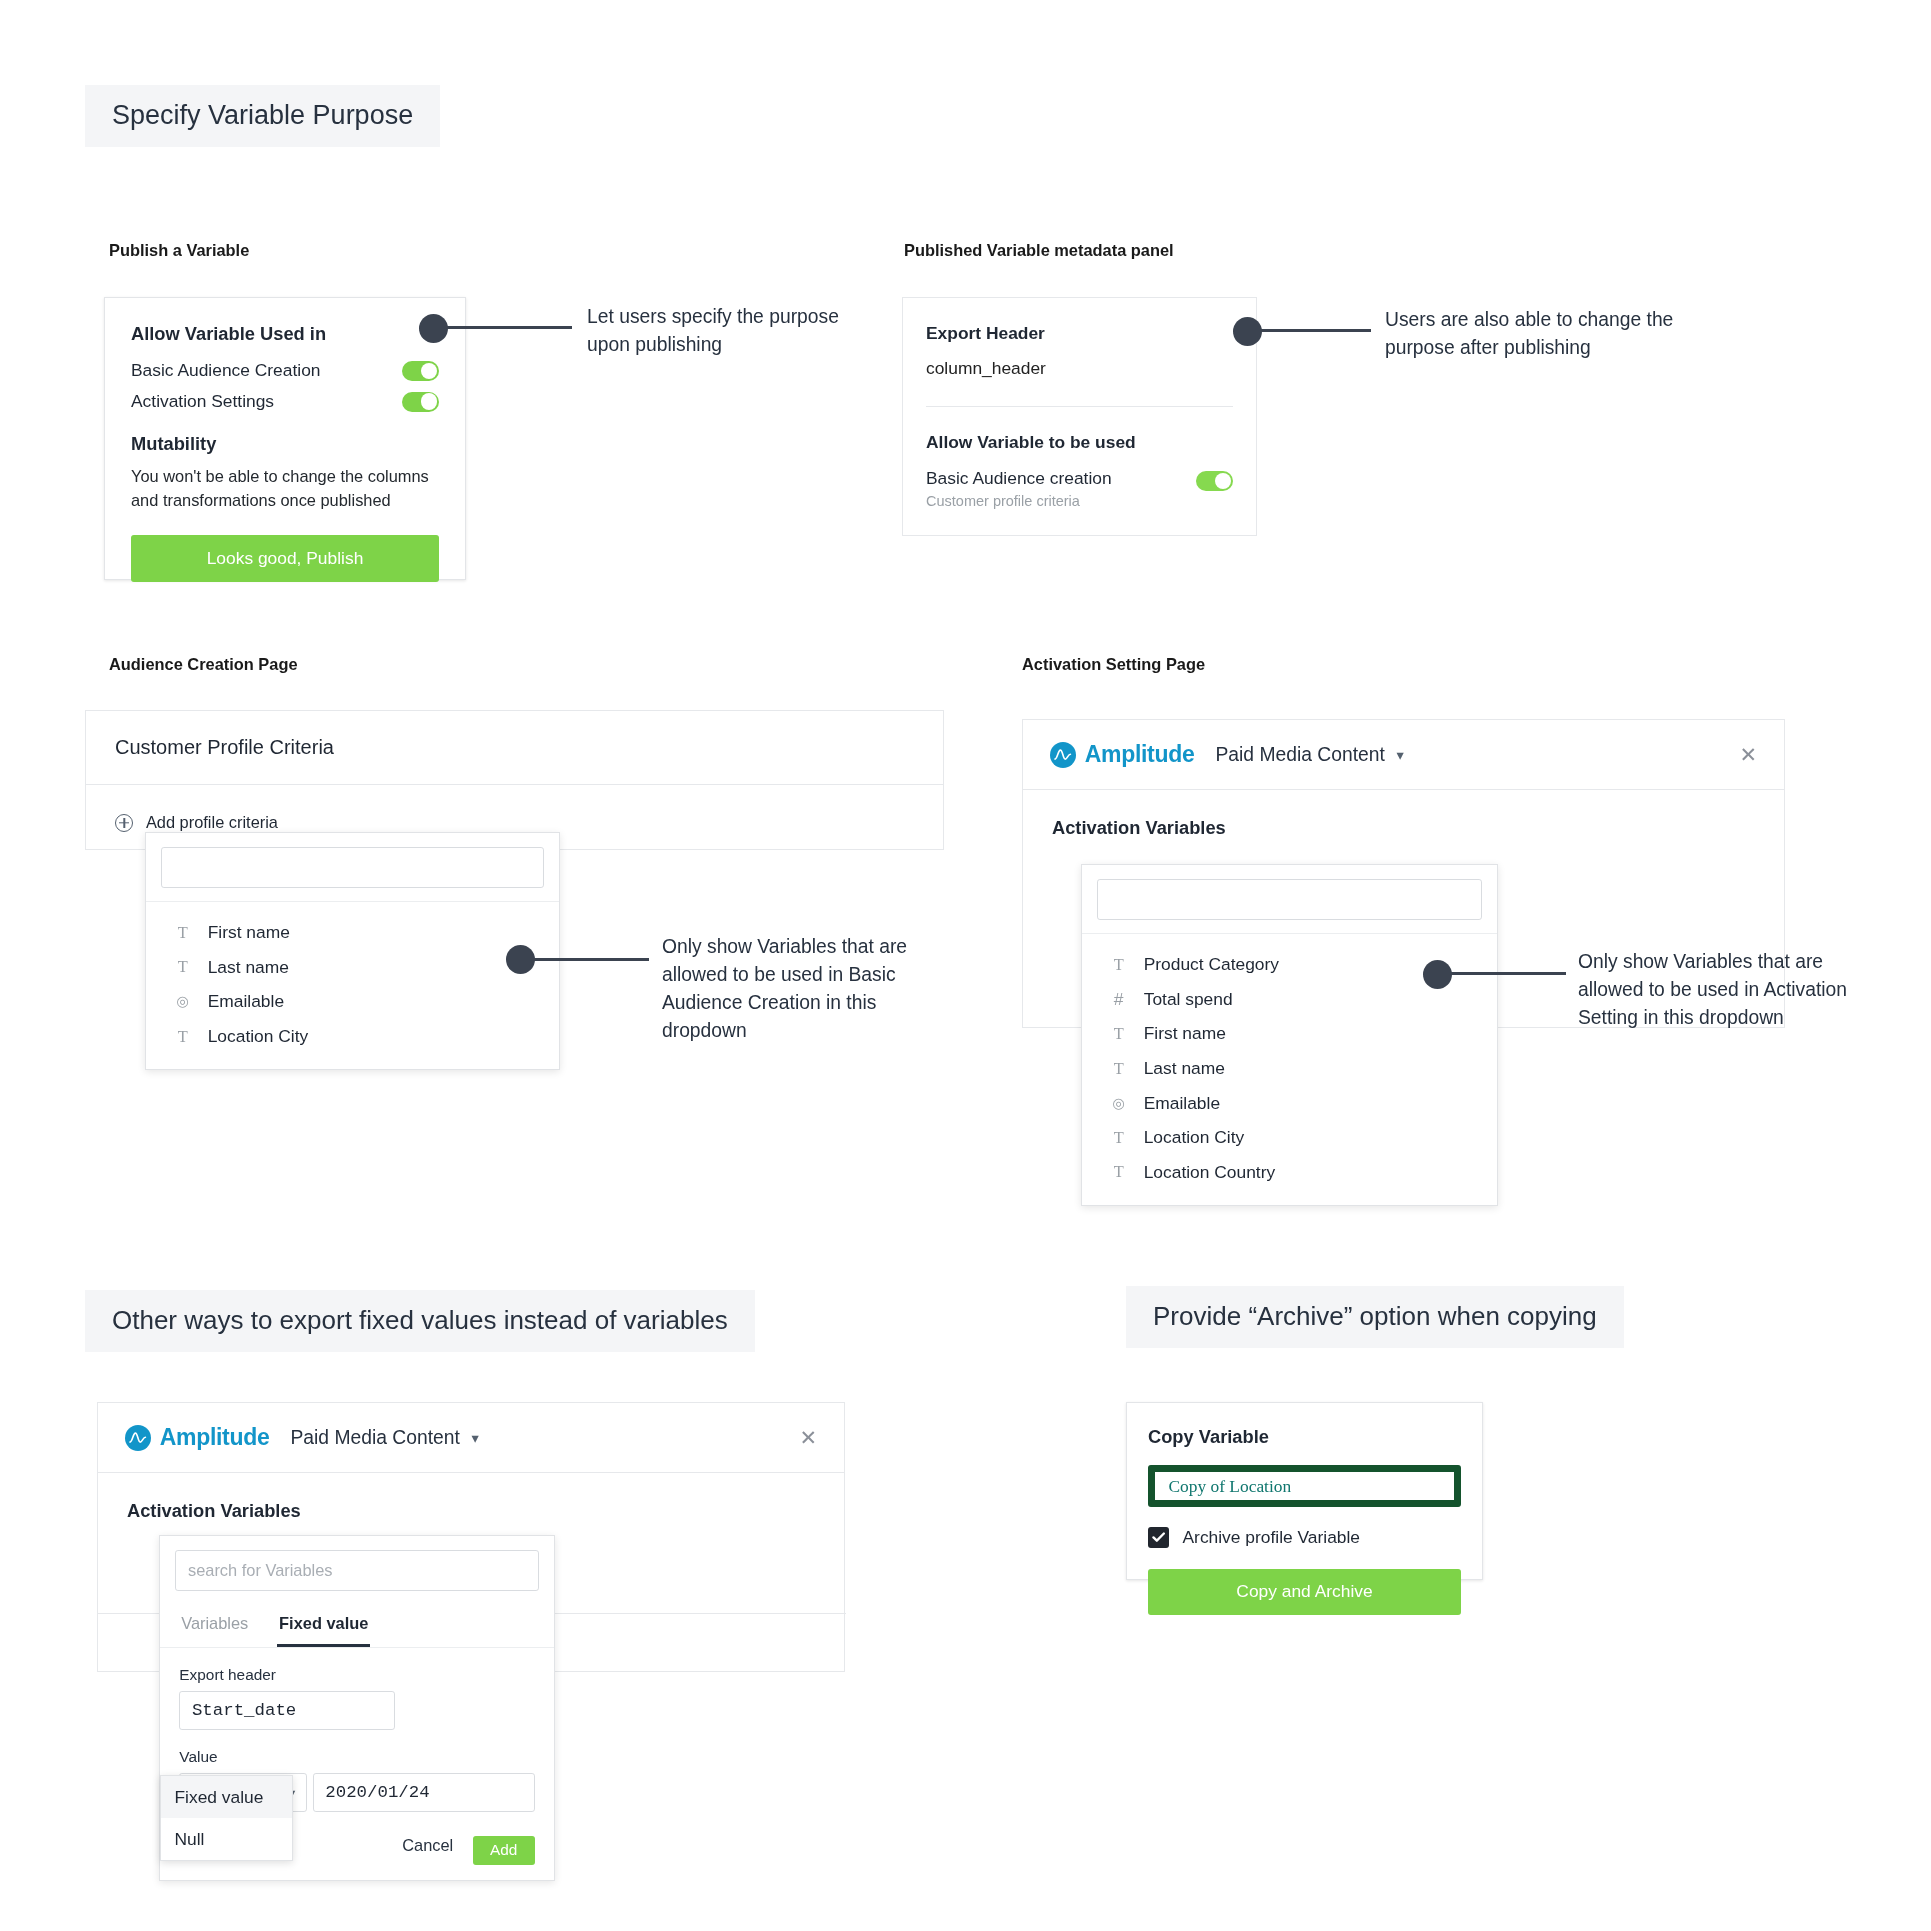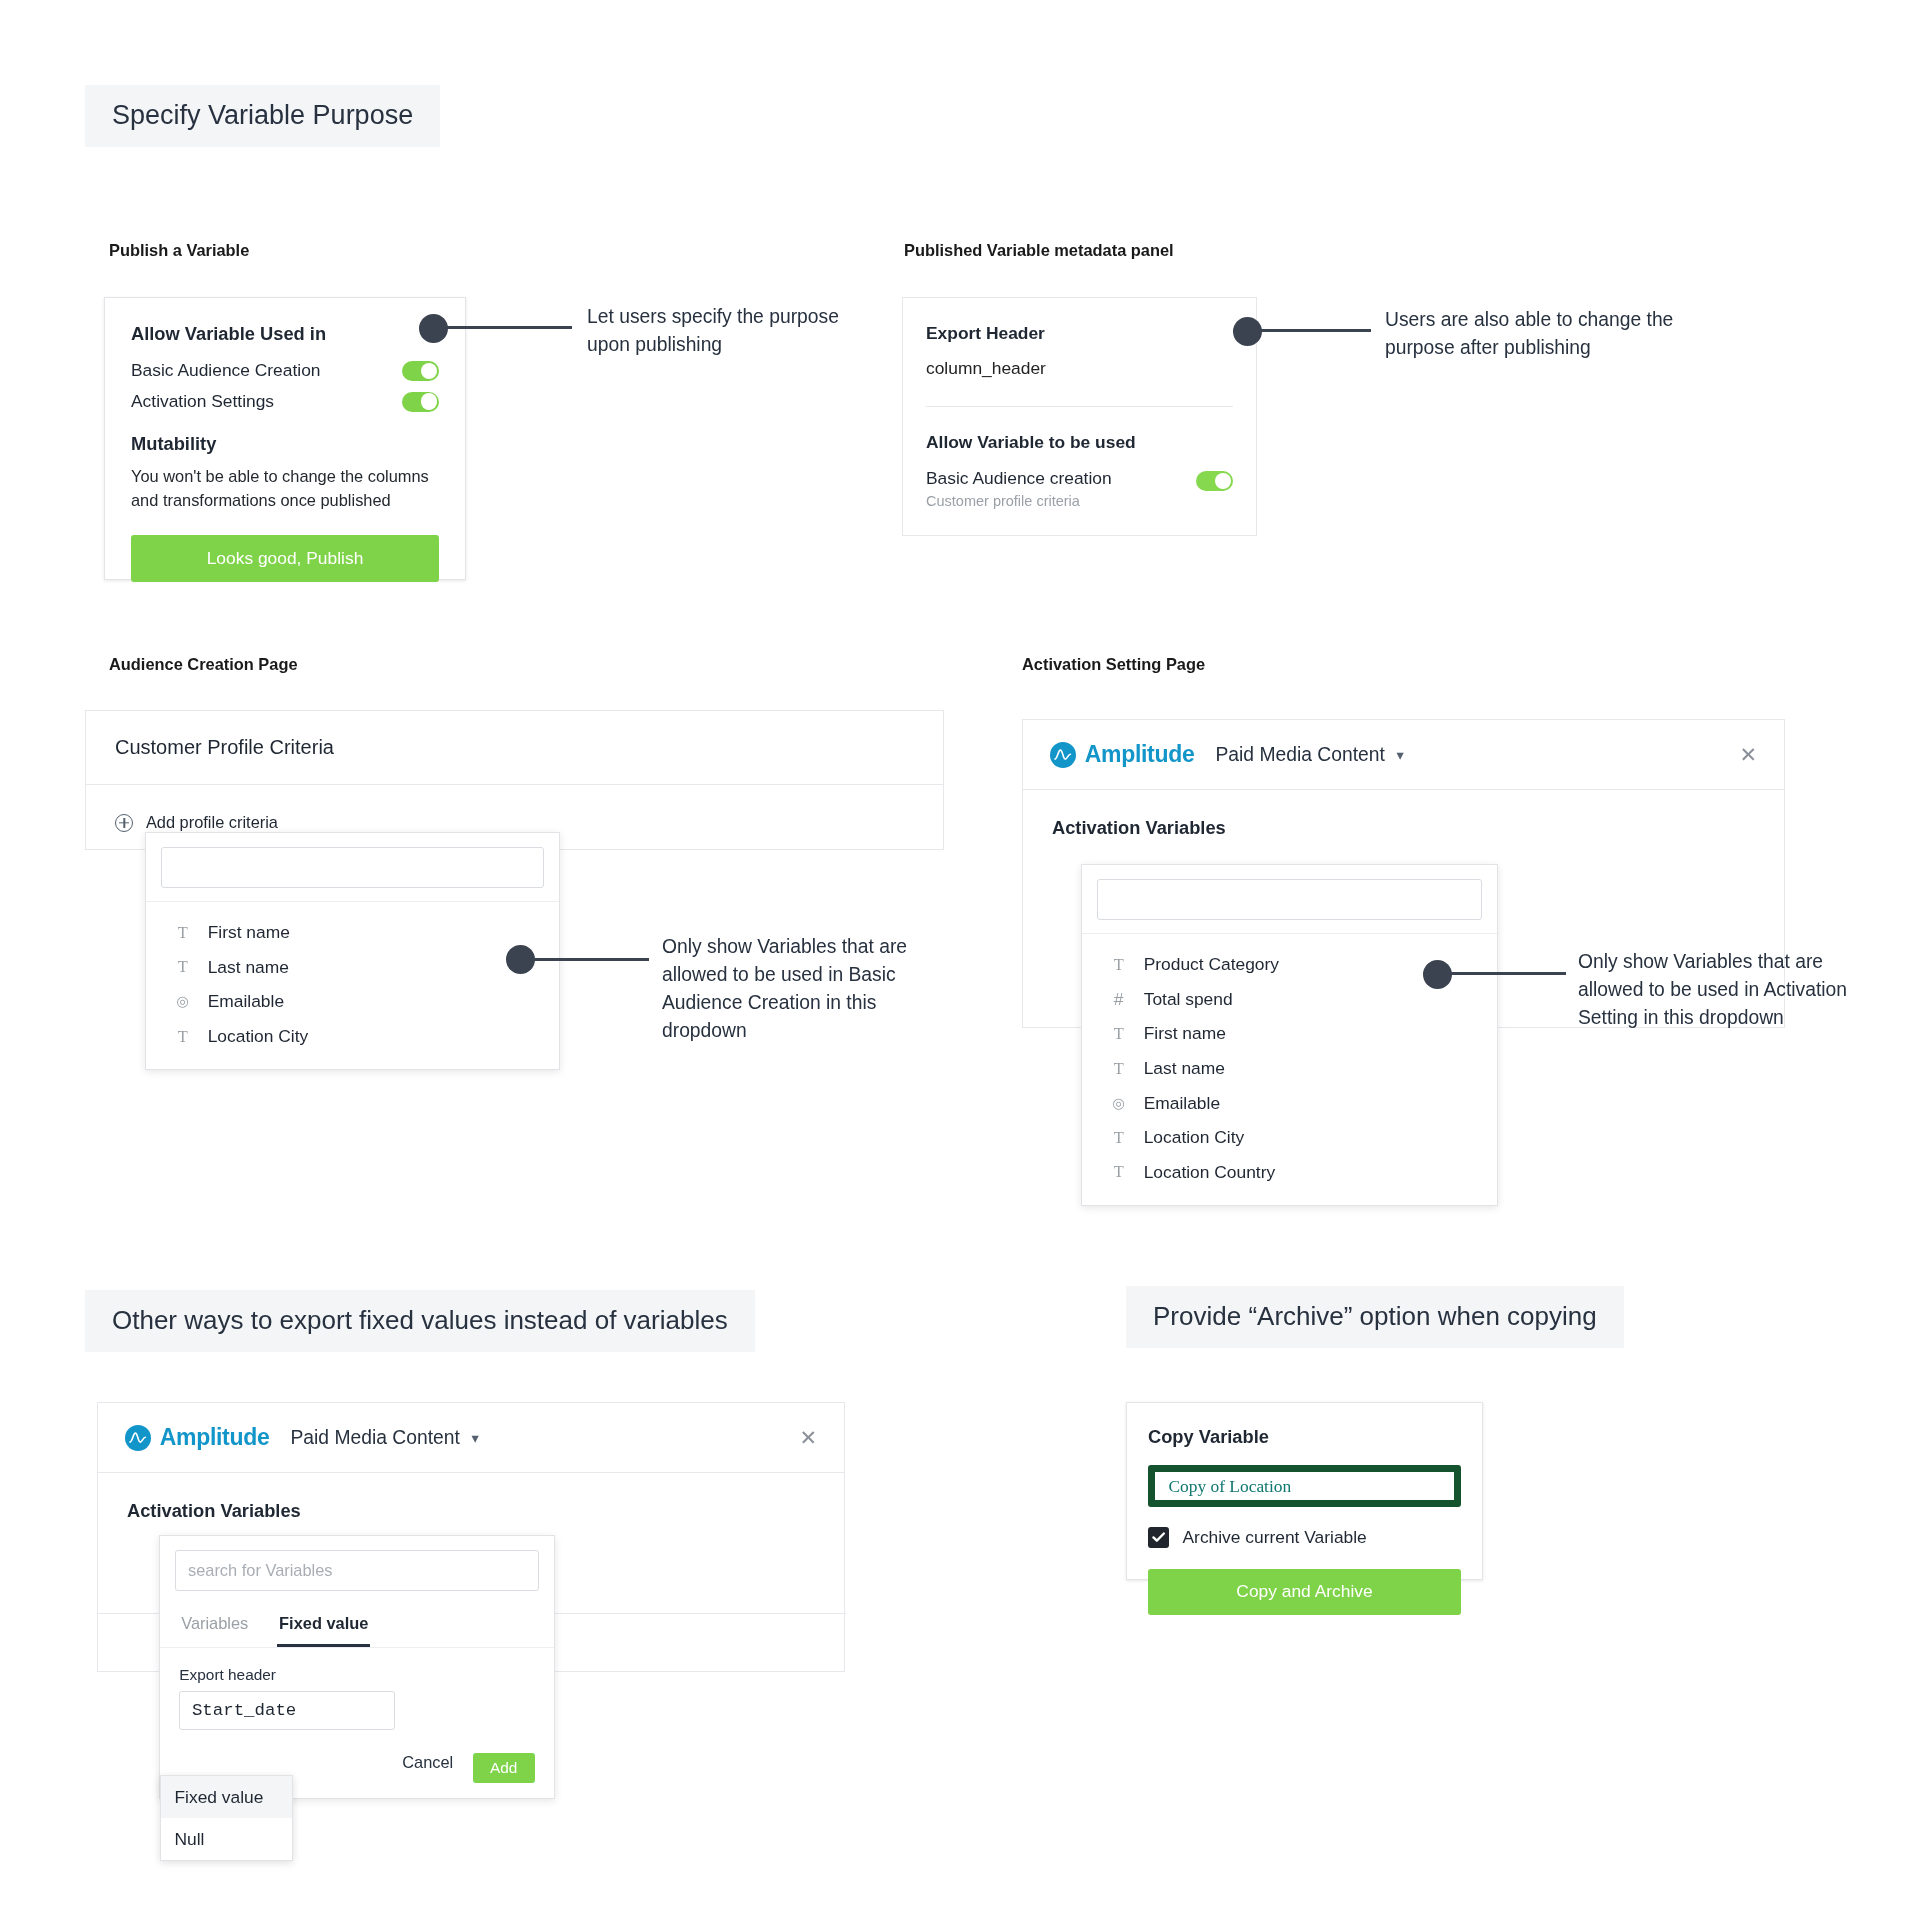--- a/index.html
+++ b/index.html
@@ -402,20 +402,30 @@
   <div class="fv-tabs" style="border-bottom:1px solid #eceef0;">
     <div class="fv-tab">Variables</div>
     <div class="fv-tab active">Fixed value</div>
   </div>
 
   <div class="fv-section">
     <p class="fv-label">Export header</p>
     <input class="fv-input" type="text" style="width: 216px;" value="Start_date">
   </div>
 
+  <div class="fv-section" style="padding-top:9.7px;">
+    <p class="fv-label">Value</p>
+    <div style="display:flex; gap:0;">
+      <div class="fv-select" style="width:129px;">
+        <span>Fixed value</span>
+        <span class="chev" style="margin:0;">▾</span>
+      </div>
+      <input class="fv-input" type="text" style="width: 222px; margin-left: 5.8px;" value="2020/01/24">
+    </div>
+  </div>
 
   <div class="fv-actions">
     <span class="link-cancel">Cancel</span>
     <button class="btn-green sm">Add</button>
   </div>
 </div>
 
 <div class="abs fv-menu" style="left:160px; top:1775px; width:133px;">
   <div class="fv-menu-item hl">Fixed value</div>
   <div class="fv-menu-item">Null</div>
@@ -423,17 +433,17 @@
 
 <div class="abs card" style="left:1126px; top:1402px; width:357px; height:178px; padding:23px 21px;">
   <div class="cv-title">Copy Variable</div>
   <input class="cv-input" type="text" value="Copy of Location" placeholder="" style="">
   <div class="cv-check-row">
     <span class="cbx">
       <svg width="13.5" height="10.6" viewBox="0 0 14 11" aria-hidden="true">
         <path d="M1.5 5.6 L5 9 L12.3 1.6" fill="none" stroke="#ffffff" stroke-width="2.4" stroke-linecap="round" stroke-linejoin="round"></path>
       </svg>
     </span>
-    <span class="cv-check-label">Archive current Variable</span>
+    <span class="cv-check-label">Archive profile Variable</span>
   </div>
   <button class="btn-green">Copy and Archive</button>
 </div>
 
 
 </body></html>

